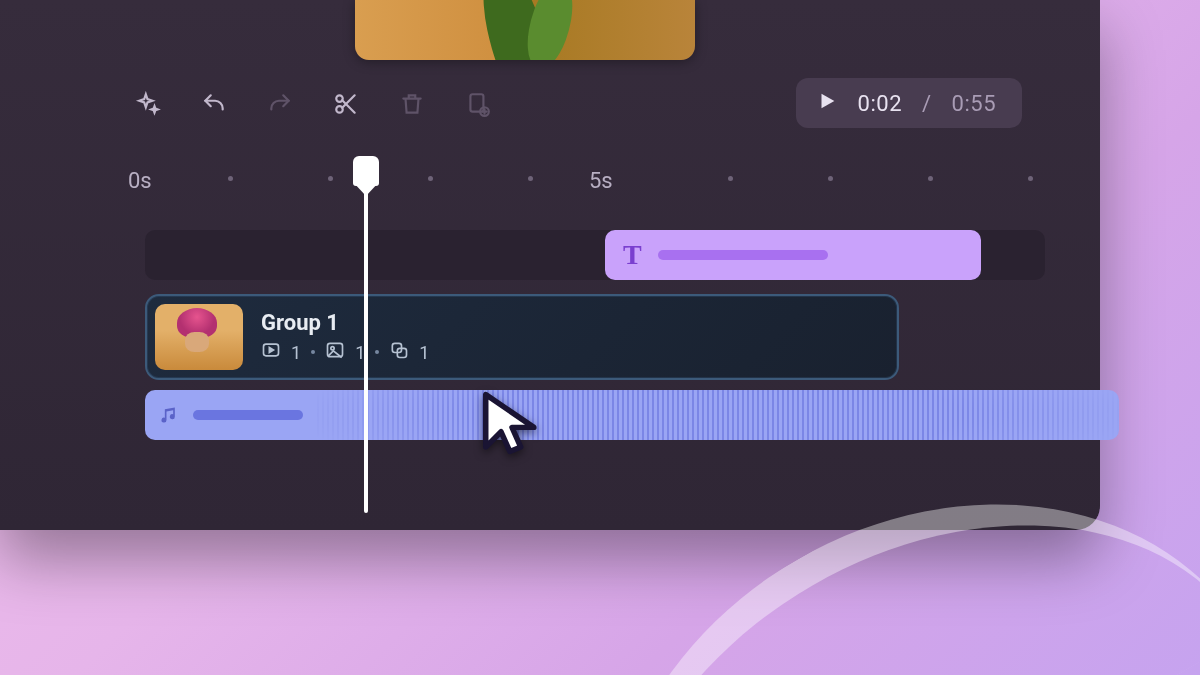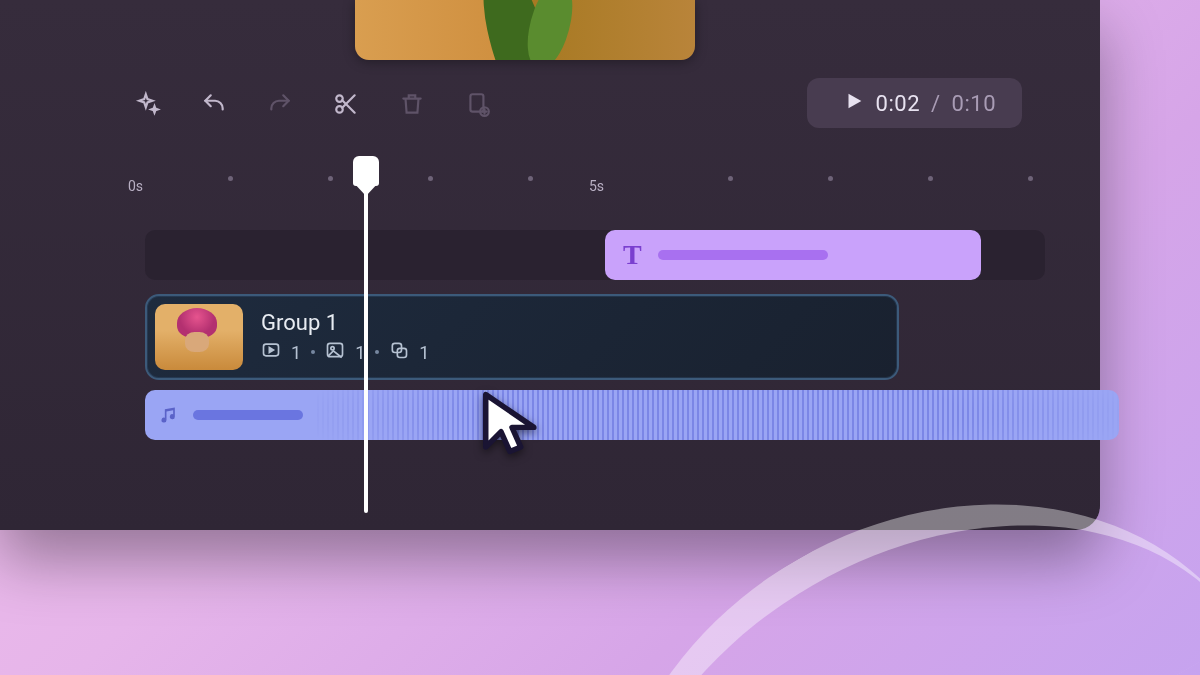--- a/index.html
+++ b/index.html
@@ -10,27 +10,27 @@
   
   .preview{position:absolute;left:355px;top:0;width:340px;height:60px;border-radius:0 0 14px 14px;background:linear-gradient(90deg,#d99e50 0%,#cf8f3f 45%,#a5781f 46%,#b9843a 100%);overflow:hidden;box-shadow:0 2px 12px rgba(0,0,0,.35);}
   .preview::before{content:"";position:absolute;left:135px;top:-40px;width:55px;height:160px;background:#3e6a1e;border-radius:40% 60% 40% 60%;transform:rotate(-12deg);}
   .preview::after{content:"";position:absolute;left:175px;top:-20px;width:40px;height:90px;background:#5a8c2f;border-radius:40% 60% 40% 60%;transform:rotate(20deg);}
 
   
   .toolbar{position:absolute;left:128px;top:84px;display:flex;gap:26px;align-items:center;}
   .tbtn{width:40px;height:40px;display:flex;align-items:center;justify-content:center;color:#c2b8cc;border-radius:8px;}
   .tbtn.dis{color:#5f5368;}
   .tbtn svg{width:26px;height:26px;display:block;}
-  .playbox{position:absolute;right:78px;top:78px;height:50px;padding:0 26px 0 36px;display:flex;align-items:center;gap:11px;border-radius:12px;background:#483c50;color:#e8e2f0;font-size:22px;letter-spacing:.5px;}
+  .playbox{position:absolute;right:78px;top:78px;height:50px;padding:0 26px 0 20px;display:flex;align-items:center;gap:20px;border-radius:12px;background:#483c50;color:#e8e2f0;font-size:22px;letter-spacing:.5px;}
   .playbox svg{width:22px;height:22px;}
   .playbox .dur{color:#a99cb5;}
 
   
   .ruler{position:absolute;left:128px;right:45px;top:168px;height:24px;color:#b8afc3;font-size:18px;}
-  .tick{position:absolute;top:0;font-size:14px;margin-top:10px;}
+  .tick{position:absolute;top:0;font-size:22px;}
   .tickdot{position:absolute;top:8px;width:5px;height:5px;border-radius:50%;background:#6e6378;}
 
   
   .playhead{position:absolute;top:158px;height:355px;width:4px;background:#fff;border-radius:3px;pointer-events:none;}
   .playhead::before{content:"";position:absolute;left:-11px;top:-2px;width:26px;height:30px;background:#fff;border-radius:6px 6px 3px 3px;}
   .playhead::after{content:"";position:absolute;left:-11px;top:24px;border-left:13px solid transparent;border-right:13px solid transparent;border-top:14px solid #fff;}
 
   
   .tracks{position:absolute;left:145px;right:55px;top:230px;}
   .slot{position:relative;height:50px;border-radius:10px;background:#2a2230;margin-bottom:14px;}
@@ -40,21 +40,21 @@
   .textclip{position:absolute;top:0;height:50px;border-radius:10px;background:#c9a2fb;display:flex;align-items:center;padding:0 18px;gap:16px;}
   .textclip .T{font-family:Georgia,'Times New Roman',serif;font-weight:700;font-size:28px;color:#7a3fcf;}
   .textclip .bar{height:10px;width:170px;border-radius:6px;background:#a870f0;}
 
   
   .groupclip{position:absolute;left:0;top:0;height:82px;border-radius:14px;background:linear-gradient(135deg,#1e2b3e 0%,#19212f 100%);border:2px solid #3c5a7a;box-shadow:inset 0 0 0 1px rgba(90,150,210,.15);display:flex;align-items:center;padding:0 16px 0 8px;gap:18px;}
   .thumb{width:88px;height:66px;border-radius:10px;background:linear-gradient(180deg,#e3b069 40%,#c98a3b 100%);position:relative;overflow:hidden;flex:none;}
   .thumb::before{content:"";position:absolute;left:22px;top:4px;width:40px;height:30px;background:radial-gradient(circle at 50% 30%,#e6548e 0%,#b33070 60%);border-radius:50% 50% 40% 40%;}
   .thumb::after{content:"";position:absolute;left:30px;top:28px;width:24px;height:20px;background:#d9a87a;border-radius:40%;}
   .ginfo{color:#e8ecf2;}
-  .ginfo .name{font-size:22px;font-weight:400;margin-bottom:5px;}
+  .ginfo .name{font-size:22px;font-weight:700;margin-bottom:5px;}
   .ginfo .meta{display:flex;align-items:center;gap:10px;color:#b6c2d2;font-size:18px;}
   .ginfo .meta svg{width:20px;height:20px;}
   .ginfo .sep{width:4px;height:4px;border-radius:50%;background:#7687a0;}
 
   
   .audioclip{position:absolute;left:0;top:0;height:50px;border-radius:10px;background:#9aa5f4;display:flex;align-items:center;padding:0 0 0 14px;gap:14px;overflow:hidden;}
   .audioclip .note{color:#5a62c8;flex:none;}
   .audioclip .note svg{width:20px;height:20px;display:block;}
   .audioclip .lvl{height:10px;width:110px;border-radius:6px;background:#6a75e0;flex:none;}
   .wave{position:relative;height:50px;flex:1;background-image:repeating-linear-gradient(90deg,#7b86e6 0 2px,transparent 2px 5px);-webkit-mask:radial-gradient(55% 160% at 50% 50%,#000 55%,transparent 95%);mask:radial-gradient(55% 160% at 50% 50%,#000 55%,transparent 95%);}
@@ -124,21 +124,21 @@
     </div>
 
     <div class="playbox">
       <span>
         <svg viewBox="0 0 24 24" fill="currentColor">
             <path d="M6 4l14 8-14 8z"></path>
           </svg>
       </span>
       <span>0:02</span>
       <span class="dur">/</span>
-      <span class="dur">0:10</span>
+      <span class="dur">0:55</span>
     </div>
 
     <div class="ruler">
       <span class="tick" style="left:0">0s</span>
       <span class="tick" style="left:461px">5s</span>
       <span class="tickdot" style="left:100px"></span>
       <span class="tickdot" style="left:200px"></span>
       <span class="tickdot" style="left:300px"></span>
       <span class="tickdot" style="left:400px"></span>
       <span class="tickdot" style="left:600px"></span>

